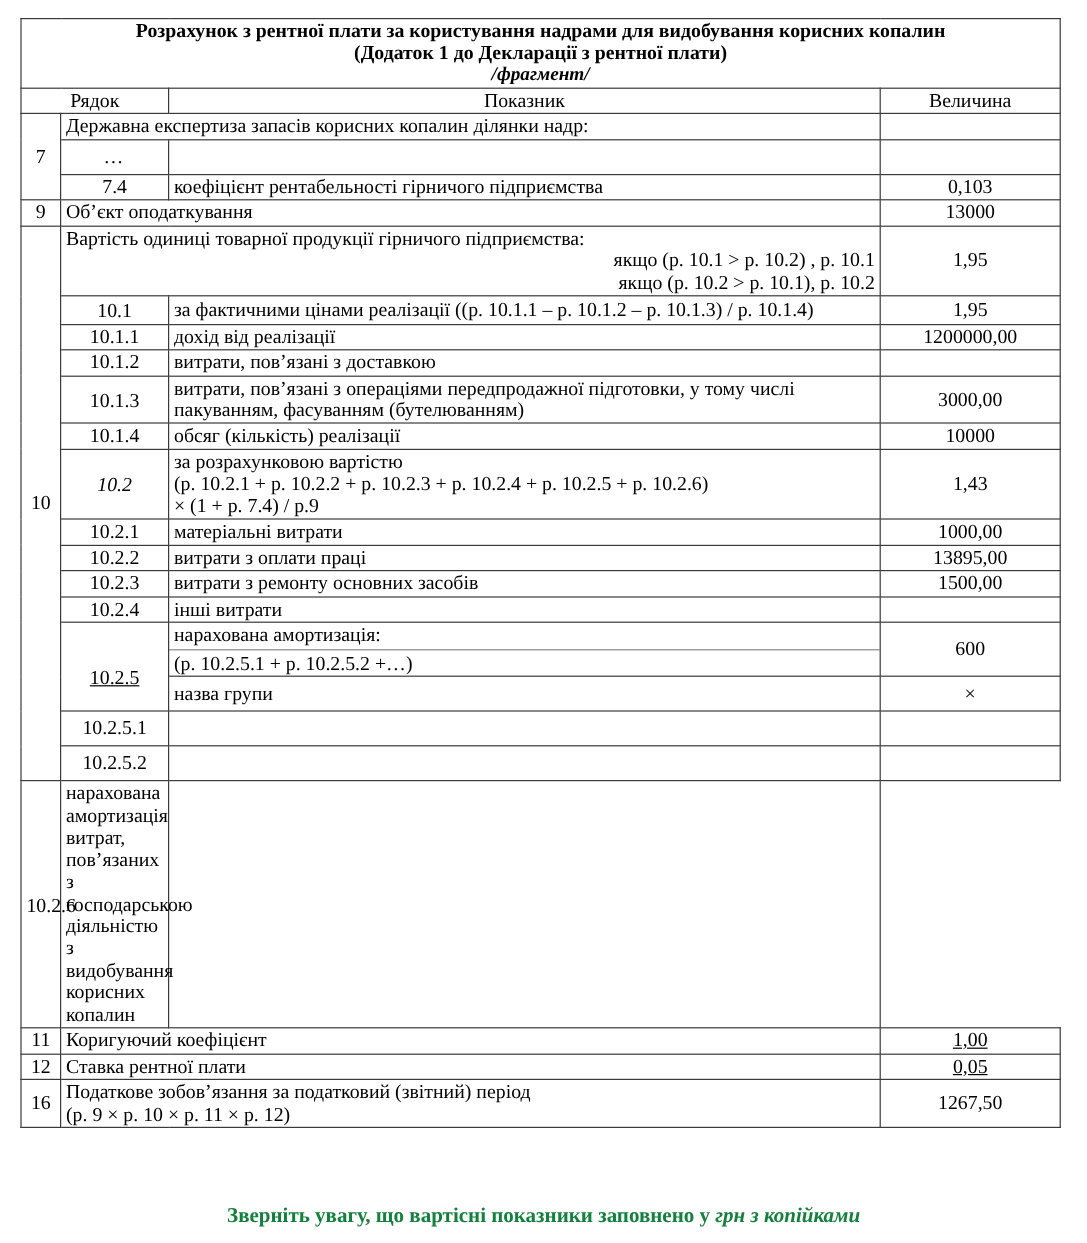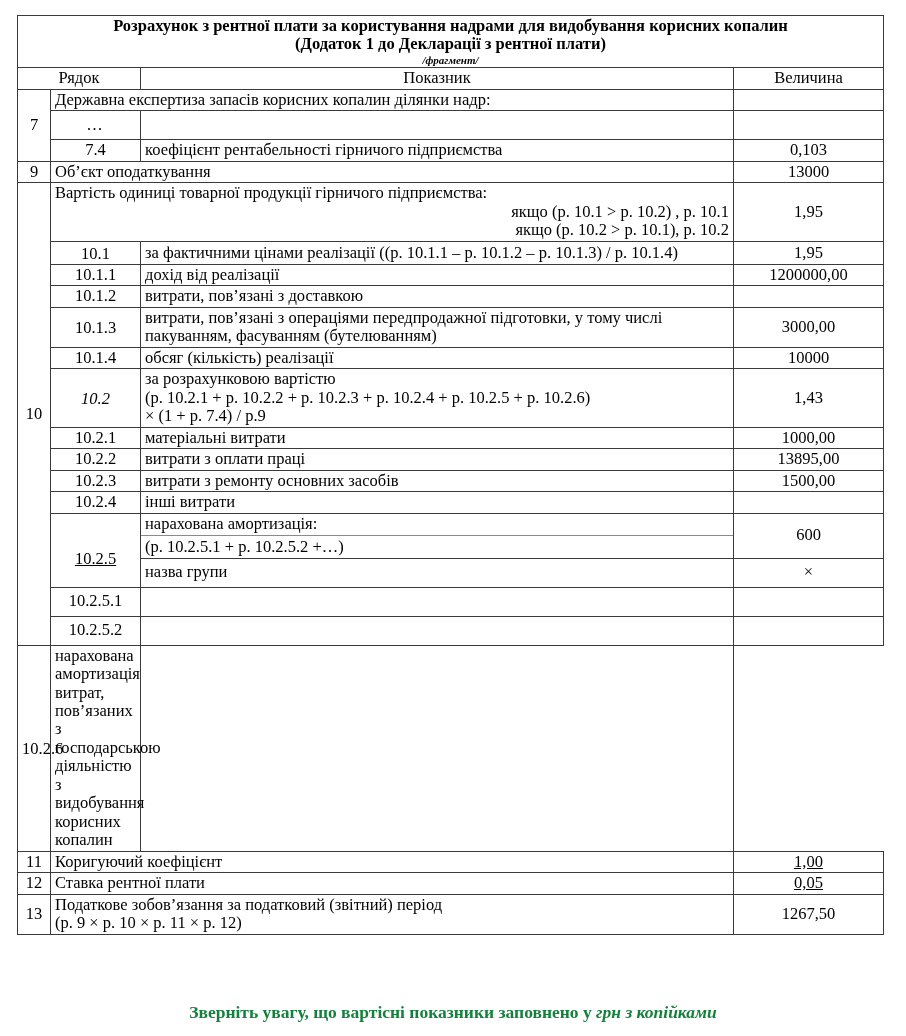--- a/index.html
+++ b/index.html
@@ -51,21 +51,21 @@
     font-size: 17.5px;
     line-height: 1.32;
     vertical-align: top;
   }
   .title-cell .t-main { display: block; }
   .title-cell .t-sub  { display: block; }
   .title-cell .t-frag {
     display: block;
     font-style: italic;
     font-weight: bold;
-    font-size: 11px;
+    font-size: 16px;
   }
 
   
   .hdr {
     text-align: center;
     font-weight: normal;
     font-size: 17px;
     padding: 4px 4px;
   }
 
@@ -272,21 +272,21 @@
         <td class="val val-u"><span>1,00</span></td>
       </tr>
 
       <tr>
         <td class="num">12</td>
         <td class="ind" colspan="2">Ставка рентної плати</td>
         <td class="val val-u"><span>0,05</span></td>
       </tr>
 
       <tr>
-        <td class="num">13</td>
+        <td class="num">16</td>
         <td class="ind pad-lines" colspan="2">
           <span class="blk">Податкове зобов’язання за податковий (звітний) період</span>
           <span class="blk">(р. 9 × р. 10 × р. 11 × р. 12)</span>
         </td>
         <td class="val">1267,50</td>
       </tr>
 
     </tbody>
   </table>
 

